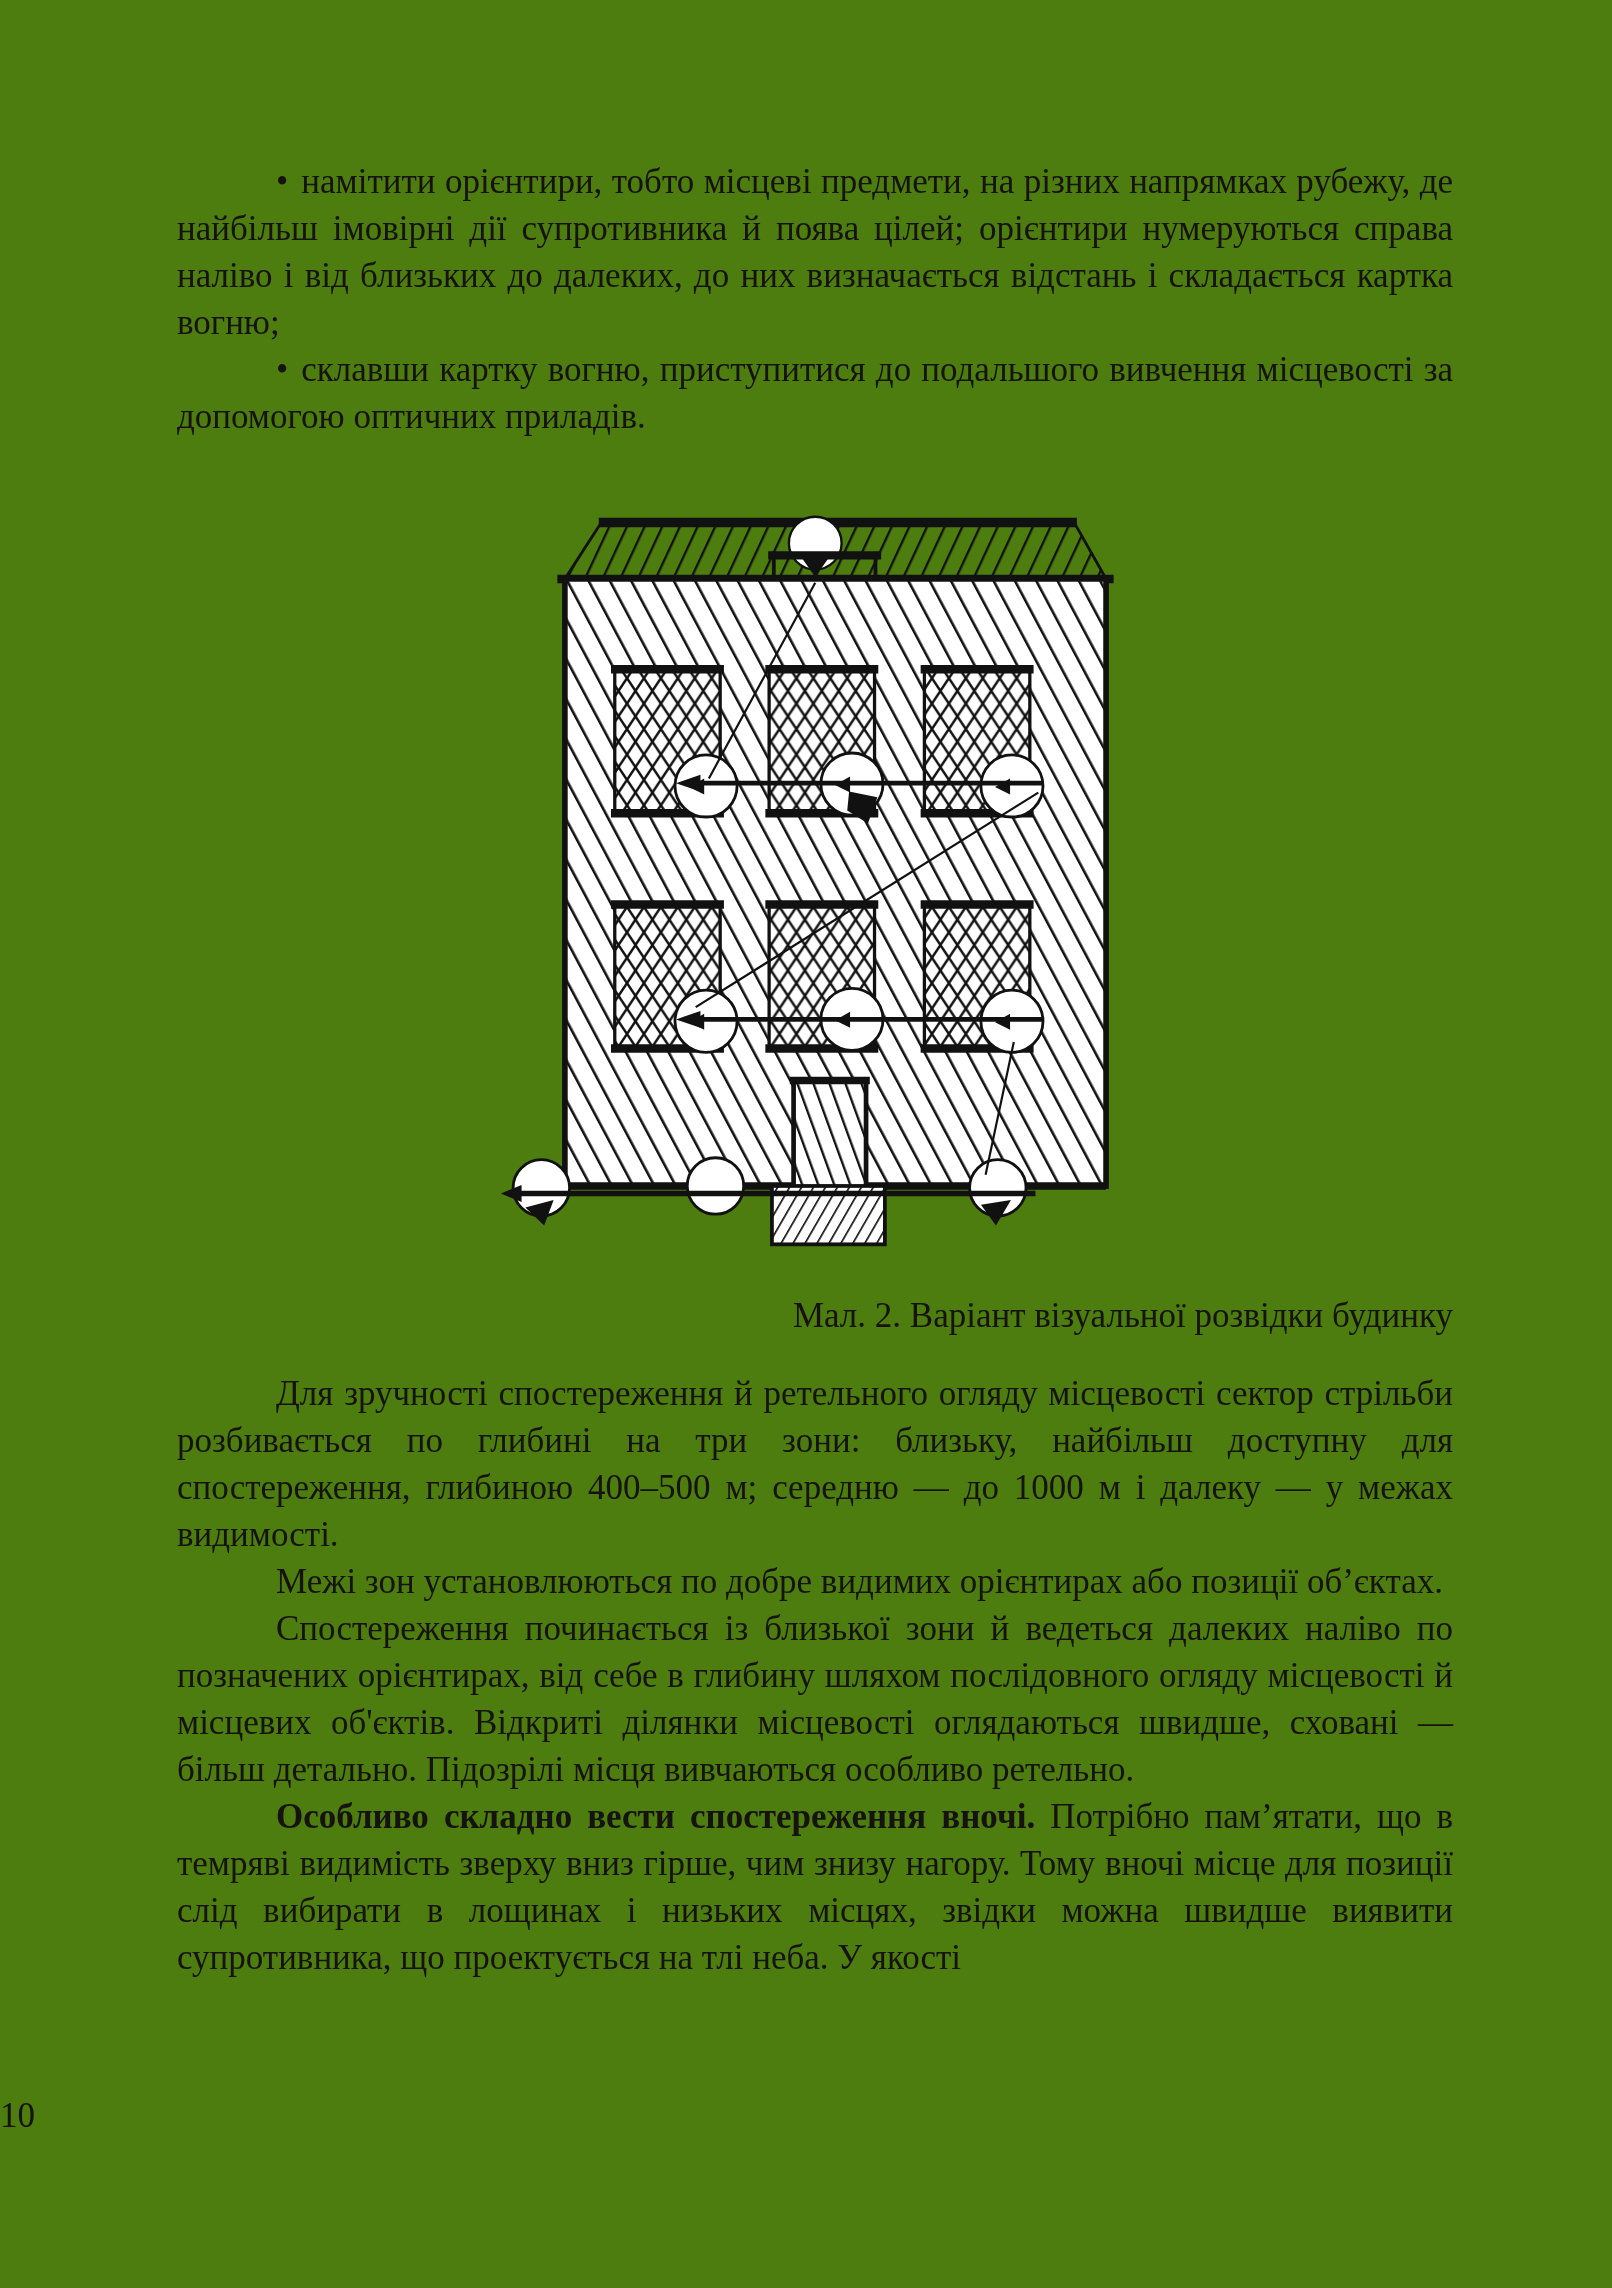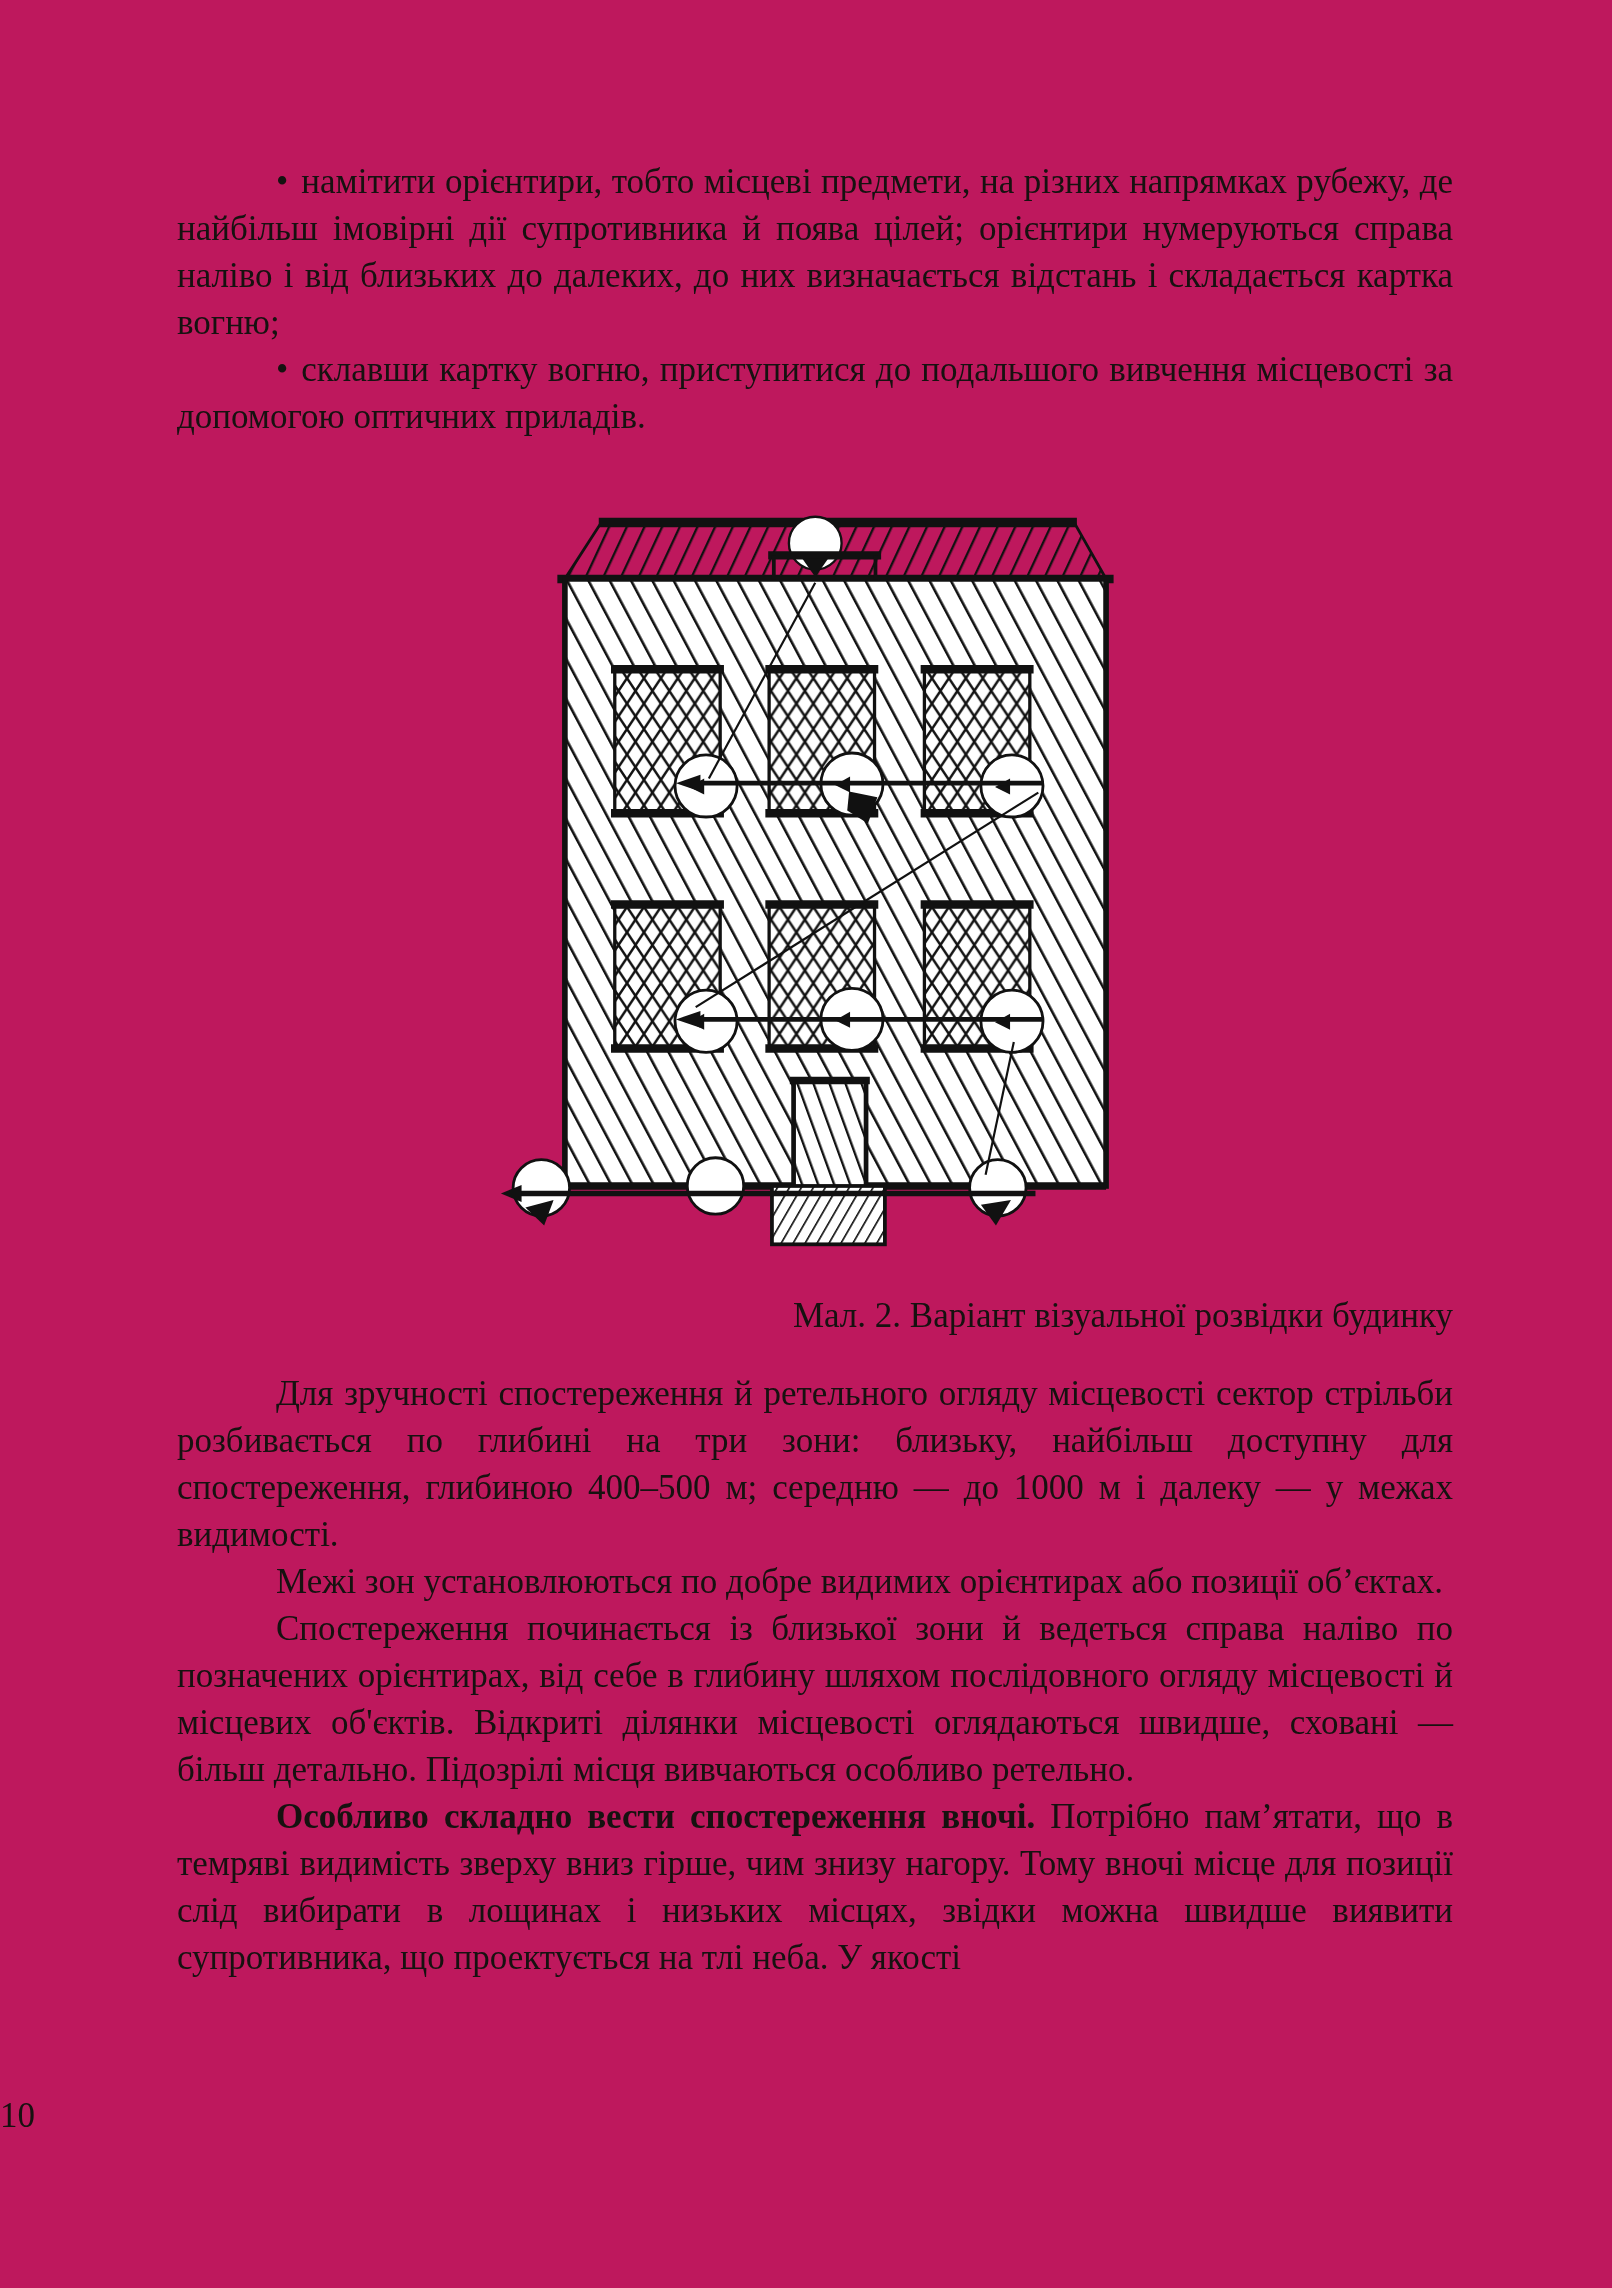--- a/index.html
+++ b/index.html
@@ -1,20 +1,20 @@
 <!DOCTYPE html>
 <html style="font-size:15px"><head>
 <meta charset="utf-8">
 <style>
   html,body { margin:0; padding:0; background:#ffffff; }
   .page {
     position: relative;
     width: 1613px;
     height: 2288px;
-    background: #be185d;
+    background: #4d7c0f;
     font-family: "Liberation Serif", "DejaVu Serif", serif;
     color: #161210;
     overflow: hidden;
   }
   .textblock {
     position: absolute;
     left: 177px;
     width: 1276px;
   }
   .textblock p {
@@ -197,20 +197,20 @@
         <line class="ln" x1="537" y1="562" x2="507" y2="703" stroke-width="2.3"></line>
       </g>
     </svg>
   </div>
 
   <p class="caption">Мал. 2. Варіант візуальної розвідки будинку</p>
 
   <div class="textblock" style="top:1370px;">
     <p>Для зручності спостереження й ретельного огляду місцевості сектор стрільби розбивається по глибині на три зони: близьку, найбільш доступну для спостереження, глибиною 400–500 м; середню — до 1000 м і далеку — у межах видимості.</p>
     <p>Межі зон установлюються по добре видимих орієнтирах або позиції об’єктах.</p>
-    <p>Спостереження починається із близької зони й ведеться справа наліво по позначених орієнтирах, від себе в глибину шляхом послідовного огляду місцевості й місцевих об'єктів. Відкриті ділянки місцевості оглядаються швидше, сховані — більш детально. Підозрілі місця вивчаються особливо ретельно.</p>
+    <p>Спостереження починається із близької зони й ведеться далеких наліво по позначених орієнтирах, від себе в глибину шляхом послідовного огляду місцевості й місцевих об'єктів. Відкриті ділянки місцевості оглядаються швидше, сховані — більш детально. Підозрілі місця вивчаються особливо ретельно.</p>
     <p><span class="night-bold">Особливо складно вести спостереження вночі.</span><span> Потрібно пам’ятати, що в темряві видимість зверху вниз гірше, чим знизу нагору. Тому вночі місце для позиції слід вибирати в лощинах і низьких місцях, звідки можна швидше виявити супротивника, що проектується на тлі неба. У якості</span></p>
   </div>
 
   <div class="pagenum">10</div>
 
 </div>
 
 
 </body></html>

